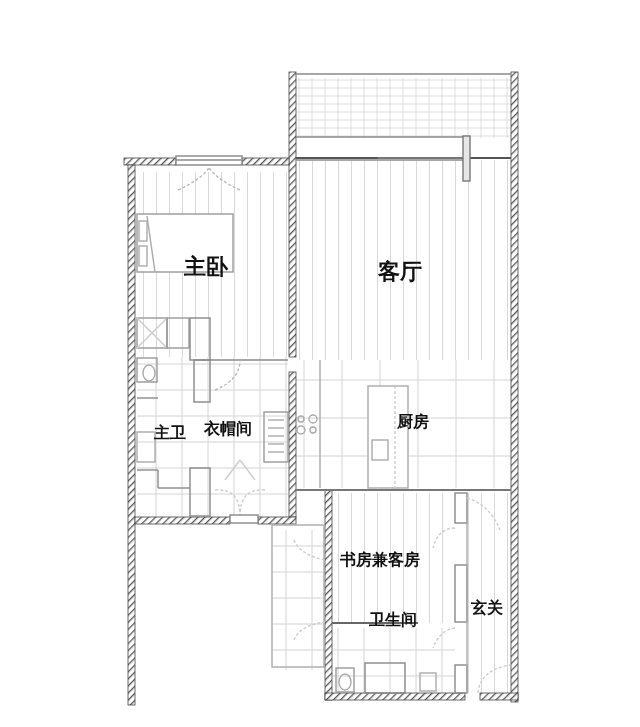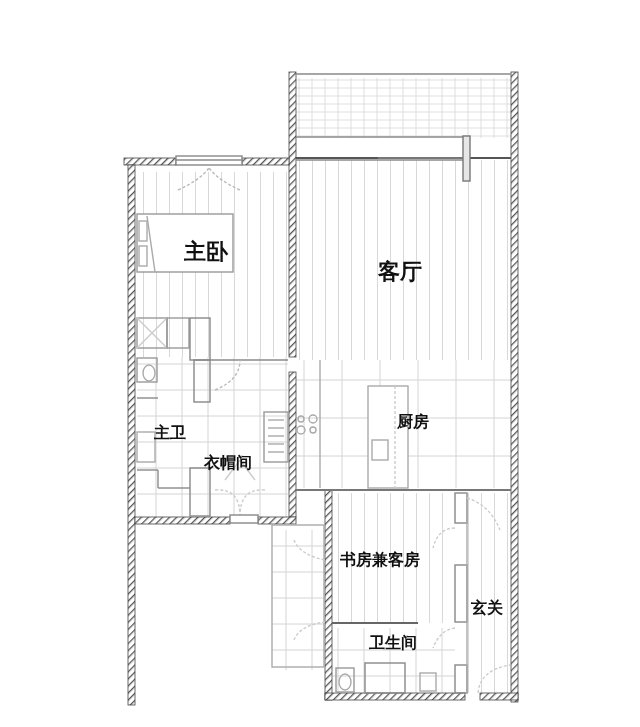--- a/index.html
+++ b/index.html
@@ -159,20 +159,20 @@
     <rect x="336" y="668" width="18" height="24" stroke="#999"></rect>
     <ellipse cx="345" cy="682" rx="6" ry="8" stroke="#aaa"></ellipse>
     <rect x="420" y="673" width="16" height="18" stroke="#aaa"></rect>
 
     <rect x="272" y="525" width="52" height="142" stroke="#aaa"></rect>
     <path d="M294 540 Q300 555 325 560" stroke="#ccc" stroke-dasharray="3,2"></path>
     <path d="M294 640 Q300 625 325 622" stroke="#ccc" stroke-dasharray="3,2"></path>
   </g>
 </svg>
 
-<div class="lbl lbl-lg" style="left:184px;top:243px;font-family:Liberation Mono, monospace;">主卧</div>
+<div class="lbl lbl-lg" style="left:184px;top:256px;">主卧</div>
 <div class="lbl lbl-lg" style="left:378px;top:261px;">客厅</div>
 <div class="lbl lbl-md" style="left:154px;top:425px;">主卫</div>
-<div class="lbl lbl-md" style="left:204px;top:455px;">衣帽间</div>
+<div class="lbl lbl-md" style="left:204px;top:421px;">衣帽间</div>
 <div class="lbl lbl-md" style="left:397px;top:414px;">厨房</div>
 <div class="lbl lbl-md" style="left:340px;top:552px;text-align:right;">书房兼客房</div>
 <div class="lbl lbl-md" style="left:471px;top:600px;">玄关</div>
-<div class="lbl lbl-md" style="left:369px;top:635px;font-family:Liberation Serif, serif;">卫生间</div>
+<div class="lbl lbl-md" style="left:369px;top:612px;font-family:Liberation Serif, serif;">卫生间</div>
 
 </body></html>

